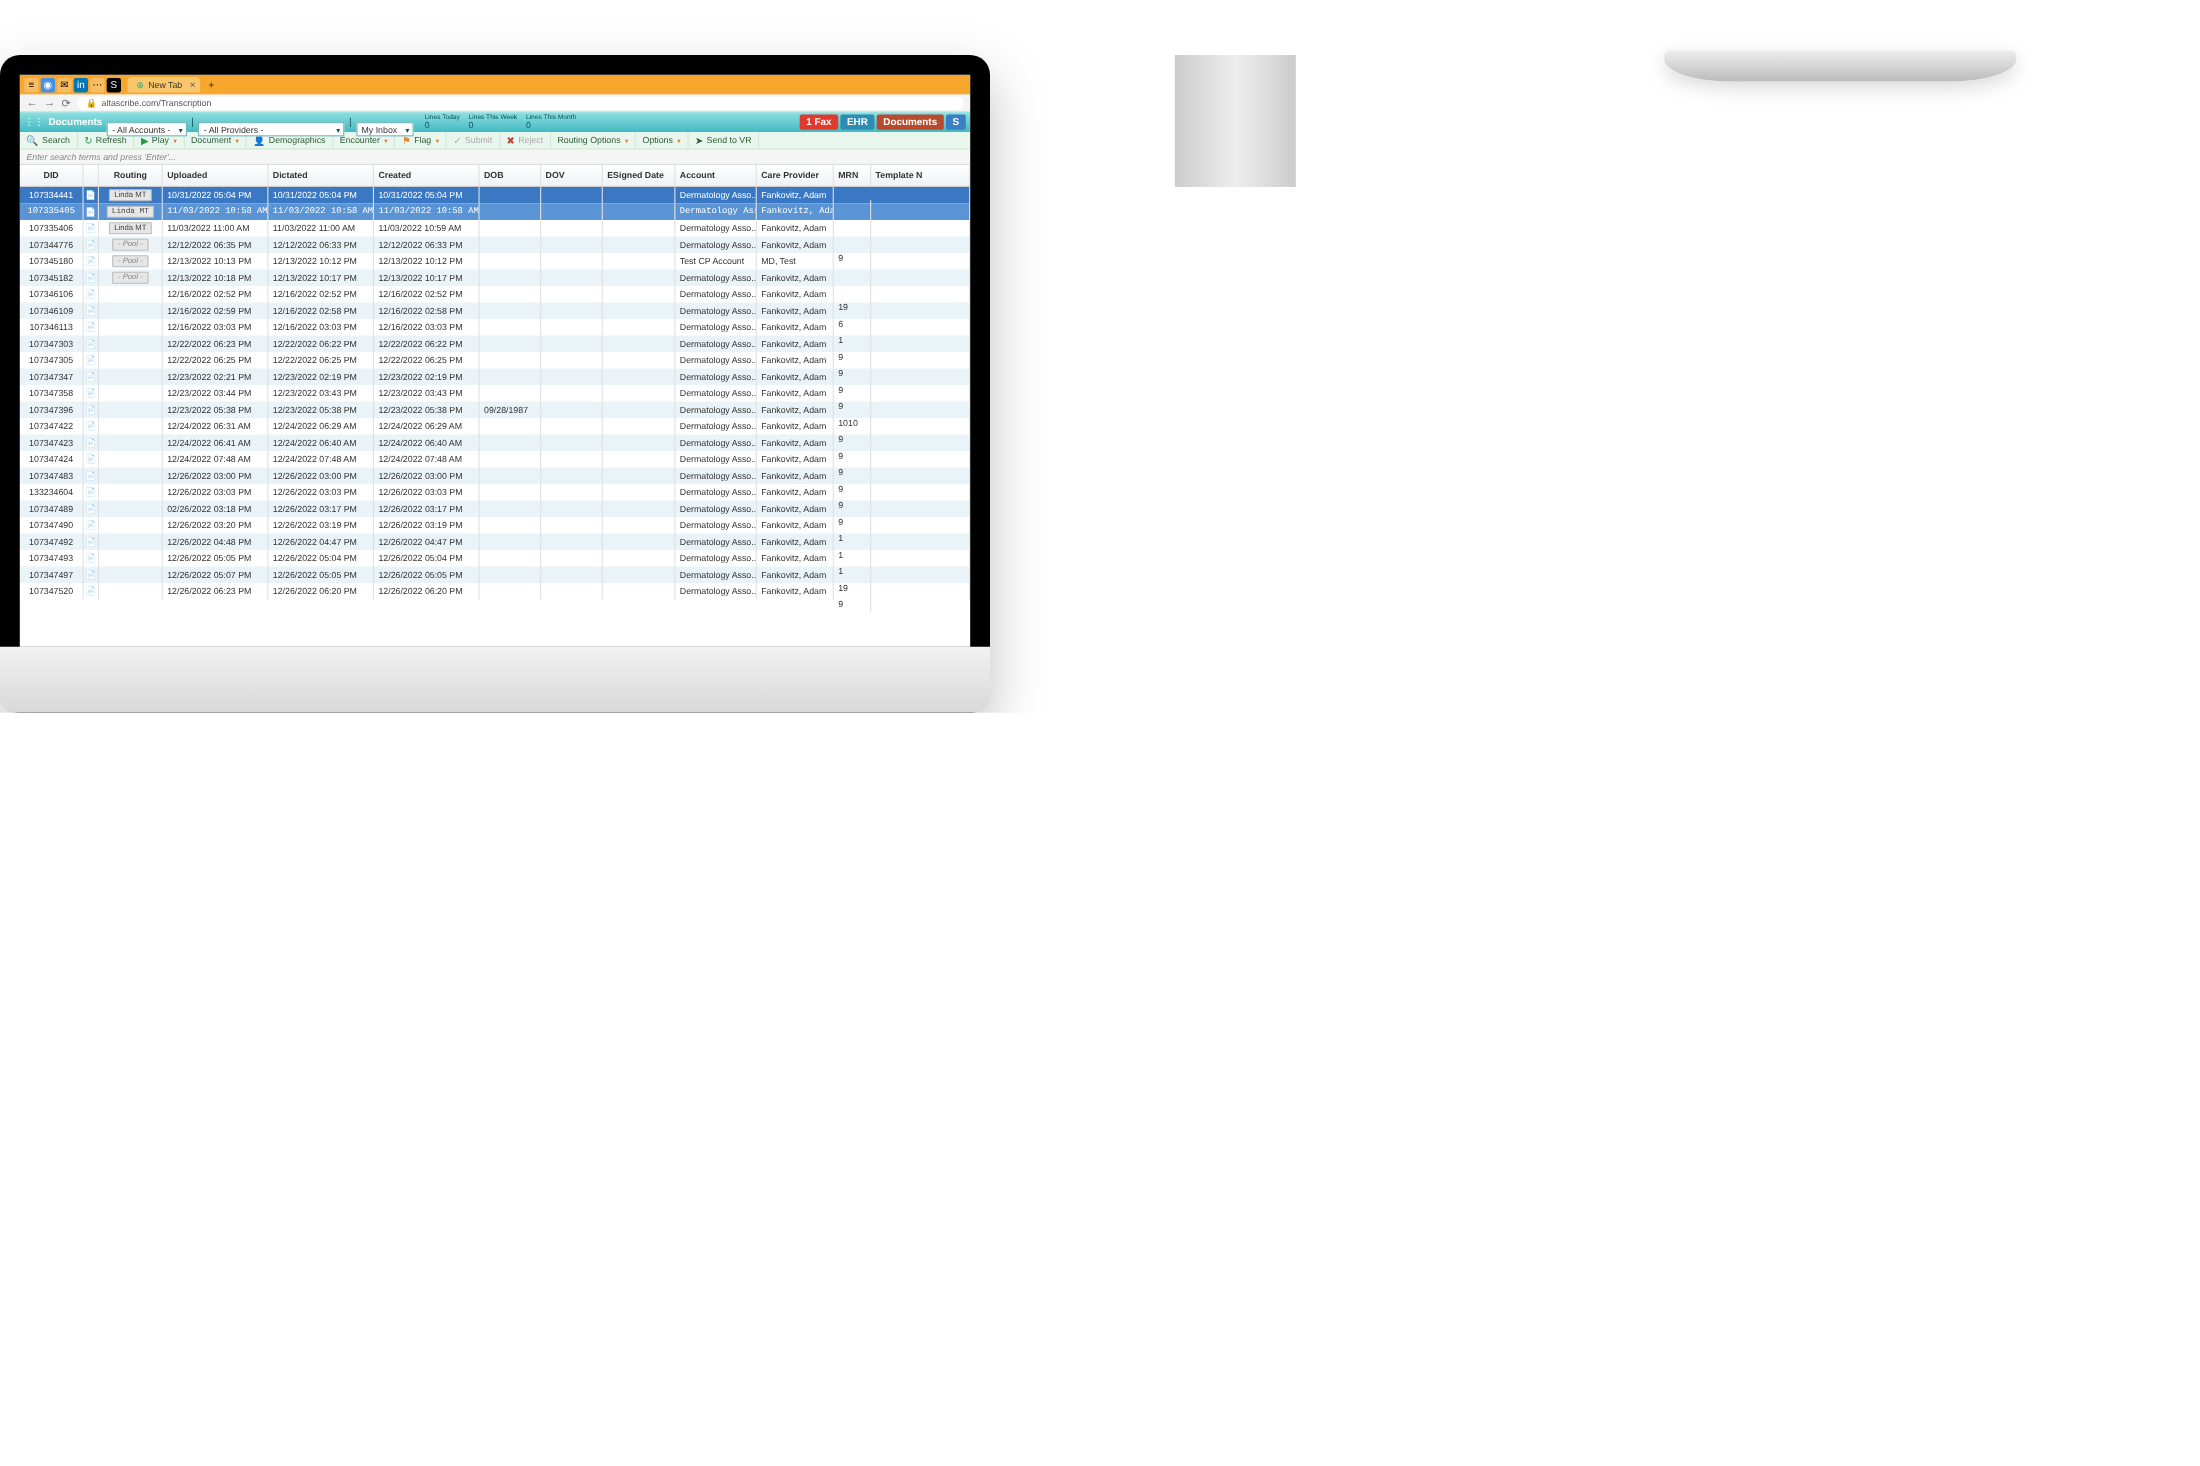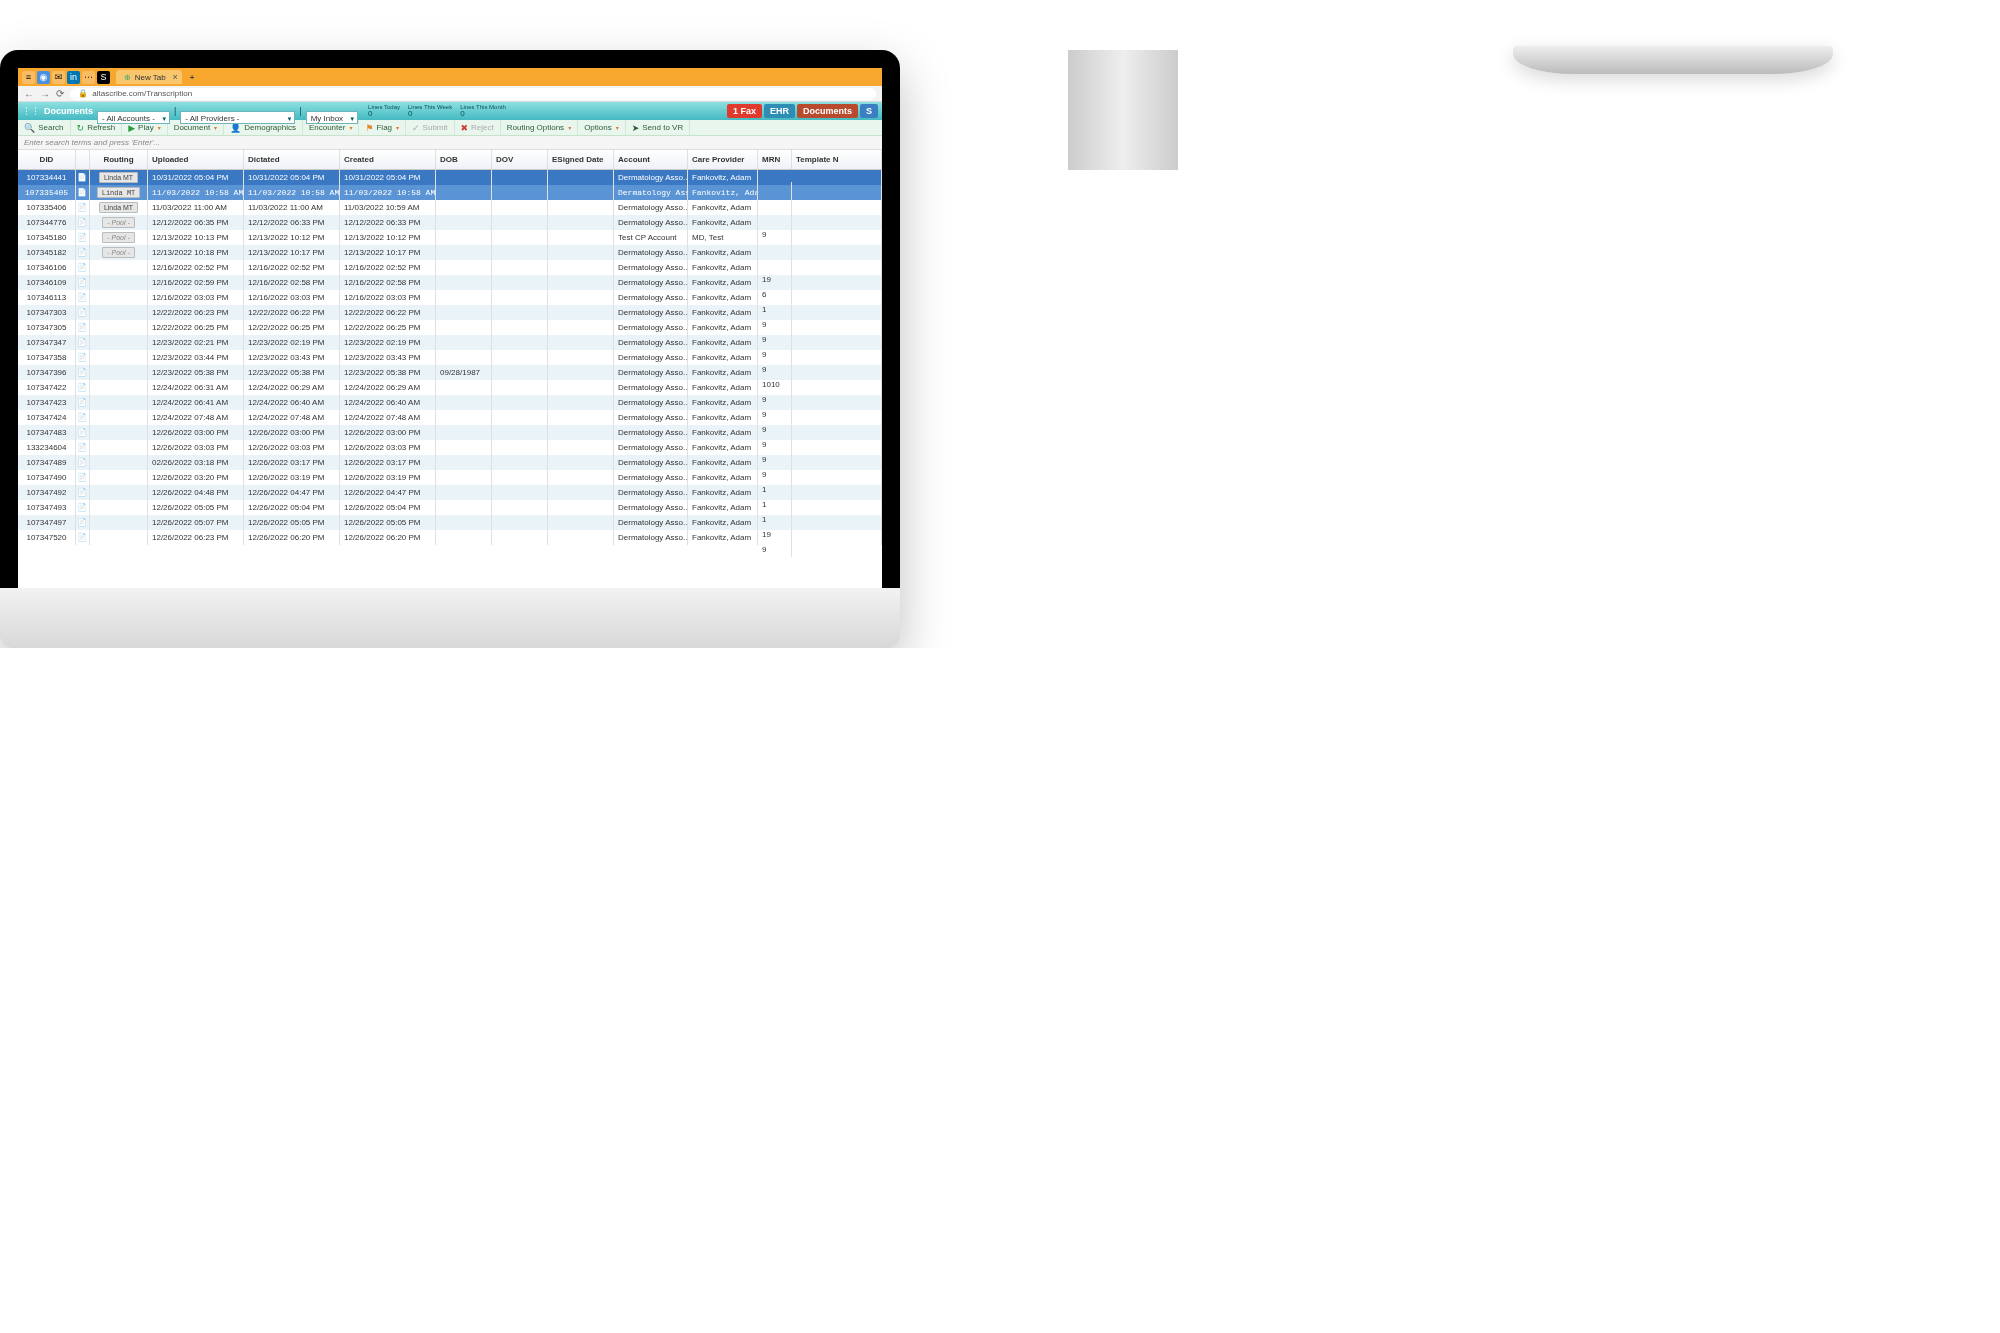--- a/index.html
+++ b/index.html
@@ -103,21 +103,21 @@
   </div>
 </div>
 
 <div class="apphdr">
   <span style="color:#fff">⋮⋮</span>
   <span class="title">Documents</span>
   <div class="sel">
           <span>- All Accounts -</span>
         </div>
   <span>|</span>
-  <div class="sel" style="width:115px">
+  <div class="sel" style="width:133px">
           <span>- All Providers -</span>
         </div>
   <span>|</span>
   <div class="sel">
           <span>My Inbox</span>
         </div>
   <div class="stats">
     <div>
             <span>Lines Today</span>
             <b>0</b>

